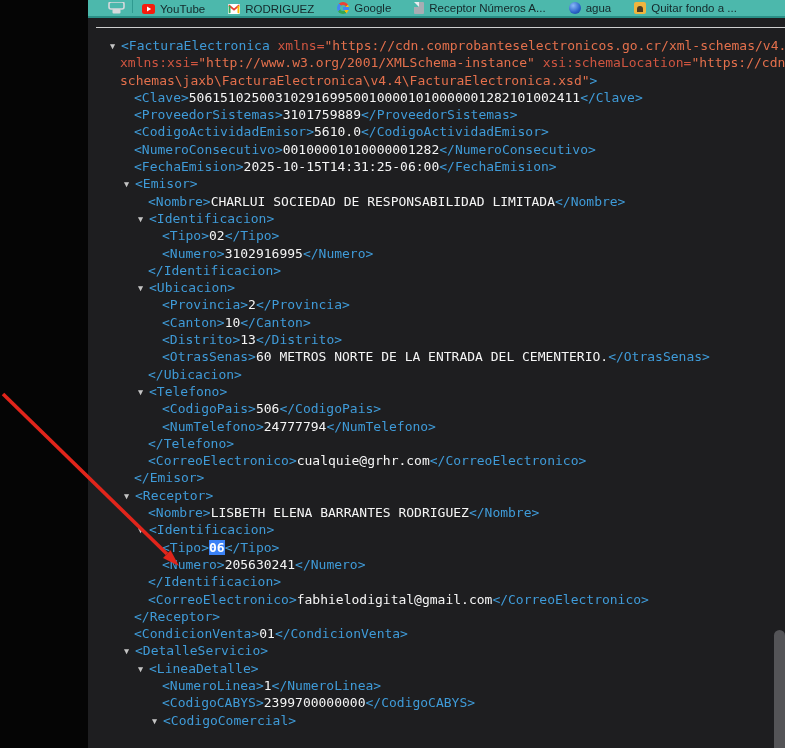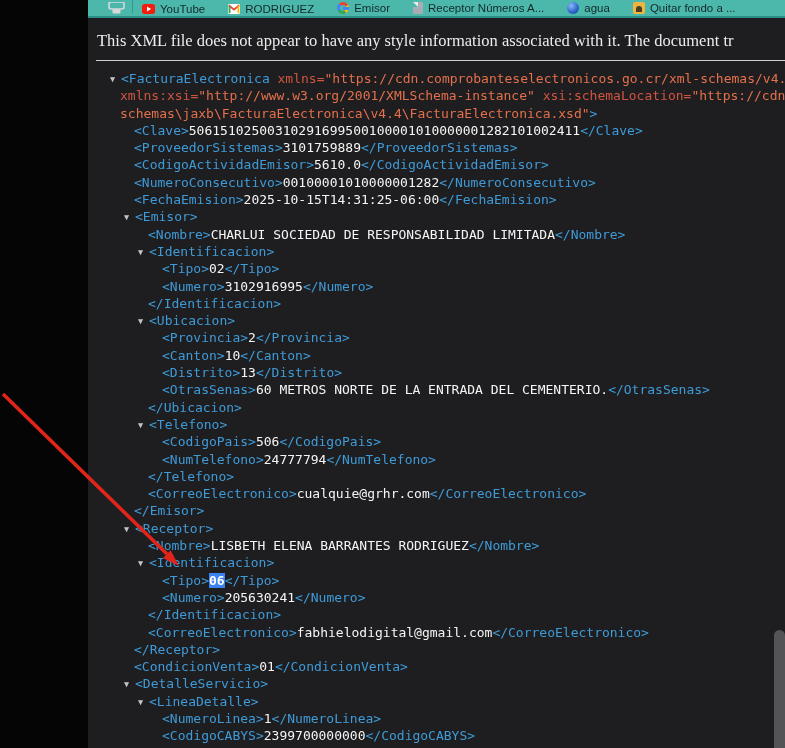--- a/index.html
+++ b/index.html
@@ -86,34 +86,33 @@
             <svg width="12" height="10" viewBox="0 0 12 10">
               <rect width="12" height="10" rx="1.2" fill="#fff"></rect>
               <path d="M0.8 1.2L6 5.6L11.2 1.2" fill="none" stroke="#ea4335" stroke-width="1.8"></path>
               <rect x="0.6" y="1.8" width="1.9" height="7.4" rx="0.6" fill="#34a853"></rect>
               <rect x="9.5" y="1.8" width="1.9" height="7.4" rx="0.6" fill="#fbbc05"></rect>
             </svg>
           </span>
           <span class="bm-label">RODRIGUEZ</span>
         </span><span class="bm-item">
           <span class="icon-wrap google-icon"></span>
-          <span class="bm-label">Emisor</span>
+          <span class="bm-label">Google</span>
         </span><span class="bm-item">
           <span class="icon-wrap document-icon"></span>
           <span class="bm-label">Receptor Números A...</span>
         </span><span class="bm-item">
           <span class="icon-wrap globe-icon"></span>
           <span class="bm-label">agua</span>
         </span><span class="bm-item">
           <span class="icon-wrap image-icon"></span>
           <span class="bm-label">Quitar fondo a ...</span>
         </span></span>
   </div>
 
-  <div class="notice">This XML file does not appear to have any style information associated with it. The document tr</div>
   <div class="notice-rule"></div>
 
   <div class="xml" id="xml-code"><div class="line" style="padding-left: 2px;"><span class="arrow">▼</span><span class="pt-tag">&lt;FacturaElectronica</span><span class="pt-attr"> xmlns=</span><span class="pt-aval">"https://cdn.comprobanteselectronicos.go.cr/xml-schemas/v4.</span></div><div class="line" style="padding-left: 12px;"><span class="pt-attr">xmlns:xsi=</span><span class="pt-aval">"http://www.w3.org/2001/XMLSchema-instance"</span><span class="pt-attr"> xsi:schemaLocation=</span><span class="pt-aval">"https://cdn</span></div><div class="line" style="padding-left: 12px;"><span class="pt-aval">schemas\jaxb\FacturaElectronica\v4.4\FacturaElectronica.xsd"</span><span class="pt-tag">&gt;</span></div><div class="line" style="padding-left: 26px;"><span class="pt-tag">&lt;Clave&gt;</span><span class="pt-text">50615102500310291699500100001010000001282101002411</span><span class="pt-tag">&lt;/Clave&gt;</span></div><div class="line" style="padding-left: 26px;"><span class="pt-tag">&lt;ProveedorSistemas&gt;</span><span class="pt-text">3101759889</span><span class="pt-tag">&lt;/ProveedorSistemas&gt;</span></div><div class="line" style="padding-left: 26px;"><span class="pt-tag">&lt;CodigoActividadEmisor&gt;</span><span class="pt-text">5610.0</span><span class="pt-tag">&lt;/CodigoActividadEmisor&gt;</span></div><div class="line" style="padding-left: 26px;"><span class="pt-tag">&lt;NumeroConsecutivo&gt;</span><span class="pt-text">00100001010000001282</span><span class="pt-tag">&lt;/NumeroConsecutivo&gt;</span></div><div class="line" style="padding-left: 26px;"><span class="pt-tag">&lt;FechaEmision&gt;</span><span class="pt-text">2025-10-15T14:31:25-06:00</span><span class="pt-tag">&lt;/FechaEmision&gt;</span></div><div class="line" style="padding-left: 16px;"><span class="arrow">▼</span><span class="pt-tag">&lt;Emisor&gt;</span></div><div class="line" style="padding-left: 40px;"><span class="pt-tag">&lt;Nombre&gt;</span><span class="pt-text">CHARLUI SOCIEDAD DE RESPONSABILIDAD LIMITADA</span><span class="pt-tag">&lt;/Nombre&gt;</span></div><div class="line" style="padding-left: 30px;"><span class="arrow">▼</span><span class="pt-tag">&lt;Identificacion&gt;</span></div><div class="line" style="padding-left: 54px;"><span class="pt-tag">&lt;Tipo&gt;</span><span class="pt-text">02</span><span class="pt-tag">&lt;/Tipo&gt;</span></div><div class="line" style="padding-left: 54px;"><span class="pt-tag">&lt;Numero&gt;</span><span class="pt-text">3102916995</span><span class="pt-tag">&lt;/Numero&gt;</span></div><div class="line" style="padding-left: 40px;"><span class="pt-tag">&lt;/Identificacion&gt;</span></div><div class="line" style="padding-left: 30px;"><span class="arrow">▼</span><span class="pt-tag">&lt;Ubicacion&gt;</span></div><div class="line" style="padding-left: 54px;"><span class="pt-tag">&lt;Provincia&gt;</span><span class="pt-text">2</span><span class="pt-tag">&lt;/Provincia&gt;</span></div><div class="line" style="padding-left: 54px;"><span class="pt-tag">&lt;Canton&gt;</span><span class="pt-text">10</span><span class="pt-tag">&lt;/Canton&gt;</span></div><div class="line" style="padding-left: 54px;"><span class="pt-tag">&lt;Distrito&gt;</span><span class="pt-text">13</span><span class="pt-tag">&lt;/Distrito&gt;</span></div><div class="line" style="padding-left: 54px;"><span class="pt-tag">&lt;OtrasSenas&gt;</span><span class="pt-text">60 METROS NORTE DE LA ENTRADA DEL CEMENTERIO.</span><span class="pt-tag">&lt;/OtrasSenas&gt;</span></div><div class="line" style="padding-left: 40px;"><span class="pt-tag">&lt;/Ubicacion&gt;</span></div><div class="line" style="padding-left: 30px;"><span class="arrow">▼</span><span class="pt-tag">&lt;Telefono&gt;</span></div><div class="line" style="padding-left: 54px;"><span class="pt-tag">&lt;CodigoPais&gt;</span><span class="pt-text">506</span><span class="pt-tag">&lt;/CodigoPais&gt;</span></div><div class="line" style="padding-left: 54px;"><span class="pt-tag">&lt;NumTelefono&gt;</span><span class="pt-text">24777794</span><span class="pt-tag">&lt;/NumTelefono&gt;</span></div><div class="line" style="padding-left: 40px;"><span class="pt-tag">&lt;/Telefono&gt;</span></div><div class="line" style="padding-left: 40px;"><span class="pt-tag">&lt;CorreoElectronico&gt;</span><span class="pt-text">cualquie@grhr.com</span><span class="pt-tag">&lt;/CorreoElectronico&gt;</span></div><div class="line" style="padding-left: 26px;"><span class="pt-tag">&lt;/Emisor&gt;</span></div><div class="line" style="padding-left: 16px;"><span class="arrow">▼</span><span class="pt-tag">&lt;Receptor&gt;</span></div><div class="line" style="padding-left: 40px;"><span class="pt-tag">&lt;Nombre&gt;</span><span class="pt-text">LISBETH ELENA BARRANTES RODRIGUEZ</span><span class="pt-tag">&lt;/Nombre&gt;</span></div><div class="line" style="padding-left: 30px;"><span class="arrow">▼</span><span class="pt-tag">&lt;Identificacion&gt;</span></div><div class="line" style="padding-left: 54px;"><span class="pt-tag">&lt;Tipo&gt;</span><span class="pt-hl">06</span><span class="pt-tag">&lt;/Tipo&gt;</span></div><div class="line" style="padding-left: 54px;"><span class="pt-tag">&lt;Numero&gt;</span><span class="pt-text">205630241</span><span class="pt-tag">&lt;/Numero&gt;</span></div><div class="line" style="padding-left: 40px;"><span class="pt-tag">&lt;/Identificacion&gt;</span></div><div class="line" style="padding-left: 40px;"><span class="pt-tag">&lt;CorreoElectronico&gt;</span><span class="pt-text">fabhielodigital@gmail.com</span><span class="pt-tag">&lt;/CorreoElectronico&gt;</span></div><div class="line" style="padding-left: 26px;"><span class="pt-tag">&lt;/Receptor&gt;</span></div><div class="line" style="padding-left: 26px;"><span class="pt-tag">&lt;CondicionVenta&gt;</span><span class="pt-text">01</span><span class="pt-tag">&lt;/CondicionVenta&gt;</span></div><div class="line" style="padding-left: 16px;"><span class="arrow">▼</span><span class="pt-tag">&lt;DetalleServicio&gt;</span></div><div class="line" style="padding-left: 30px;"><span class="arrow">▼</span><span class="pt-tag">&lt;LineaDetalle&gt;</span></div><div class="line" style="padding-left: 54px;"><span class="pt-tag">&lt;NumeroLinea&gt;</span><span class="pt-text">1</span><span class="pt-tag">&lt;/NumeroLinea&gt;</span></div><div class="line" style="padding-left: 54px;"><span class="pt-tag">&lt;CodigoCABYS&gt;</span><span class="pt-text">2399700000000</span><span class="pt-tag">&lt;/CodigoCABYS&gt;</span></div><div class="line" style="padding-left: 44px;"><span class="arrow">▼</span><span class="pt-tag">&lt;CodigoComercial&gt;</span></div></div>
 
 </div>
 
 <div class="scroll-thumb"></div>
 
 <svg class="annotation" viewBox="0 0 785 748">
   <line x1="3" y1="394" x2="167" y2="554" stroke="#e1251b" stroke-width="3.6"></line>

